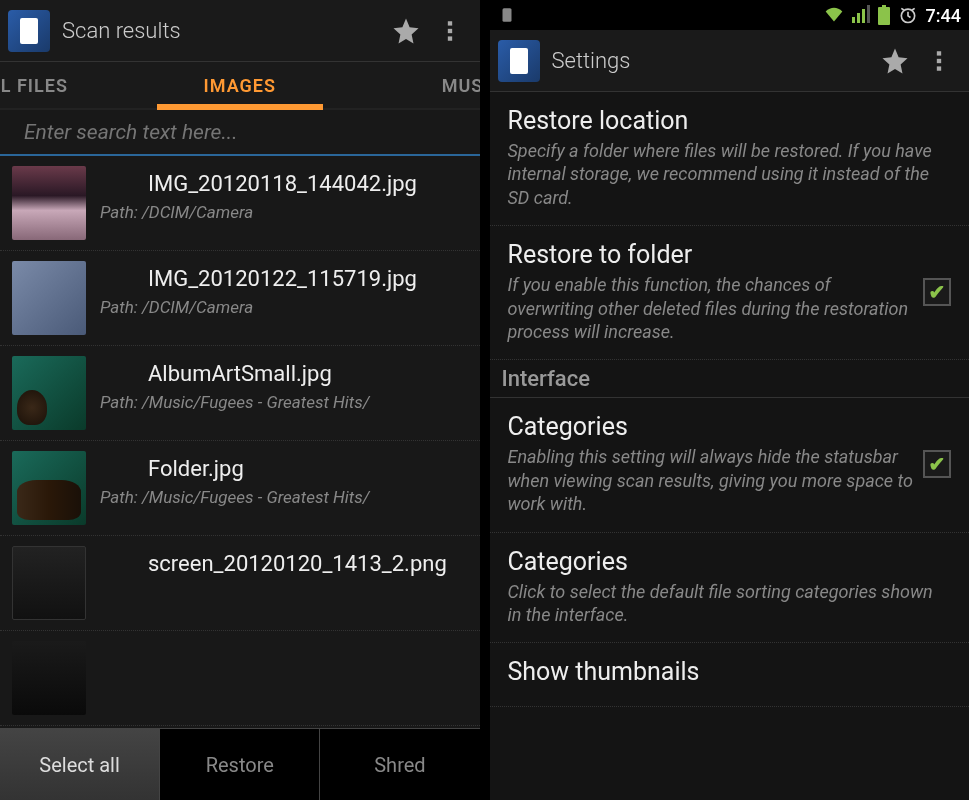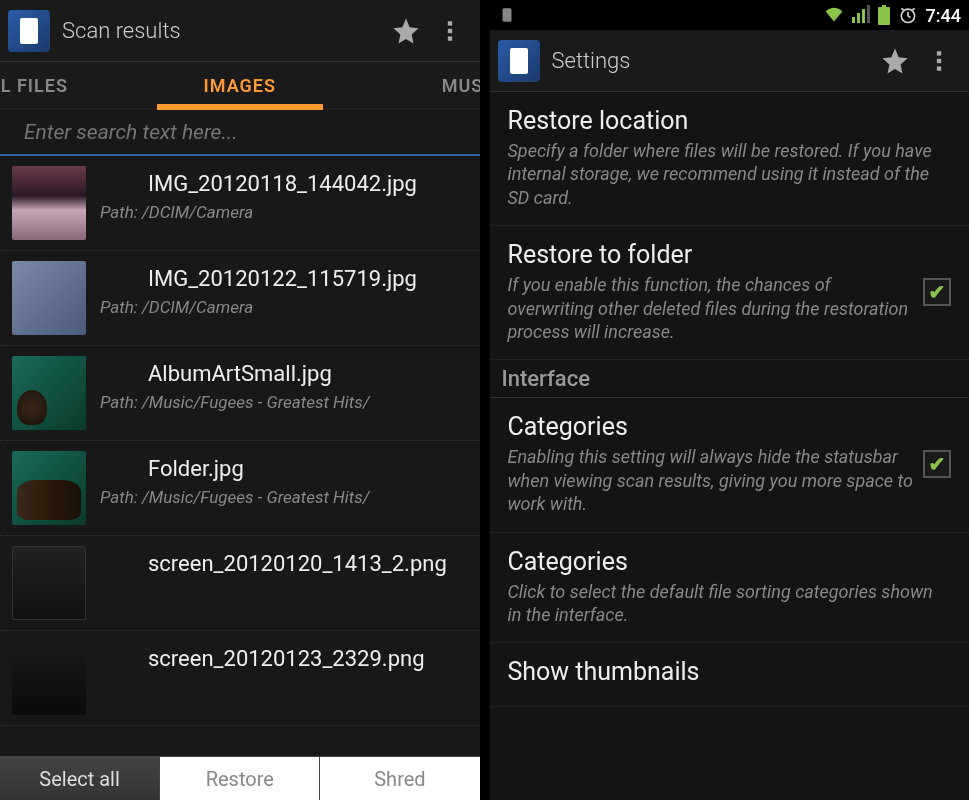--- a/index.html
+++ b/index.html
@@ -174,22 +174,22 @@
   .file-path {
     font-size: 17px;
     color: #888;
     margin-top: 4px;
     font-style: italic;
   }
 
   
   .bottom-bar {
     display: flex;
-    background: #ffffff;
-    height: 44px;
+    background: #000000;
+    height: 72px;
     border-top: 1px solid #444;
   }
   .bottom-btn {
     flex: 1;
     display: flex;
     align-items: center;
     justify-content: center;
     font-size: 20px;
     color: #888;
     cursor: pointer;
@@ -316,23 +316,20 @@
       </div>
     </div>
     <div class="file-item">
       <div class="thumb thumb-5"></div>
       <div class="file-info">
         <div class="file-name">screen_20120120_1413_2.png</div>
       </div>
     </div>
     <div class="file-item">
       <div class="thumb thumb-6"></div>
-      <div class="file-info">
-        <div class="file-name">screen_20120123_2329.png</div>
-      </div>
     </div>
   </div>
 
   <div class="bottom-bar">
     <div class="bottom-btn primary">Select all</div>
     <div class="bottom-btn">Restore</div>
     <div class="bottom-btn">Shred</div>
   </div>
 </div>
 

